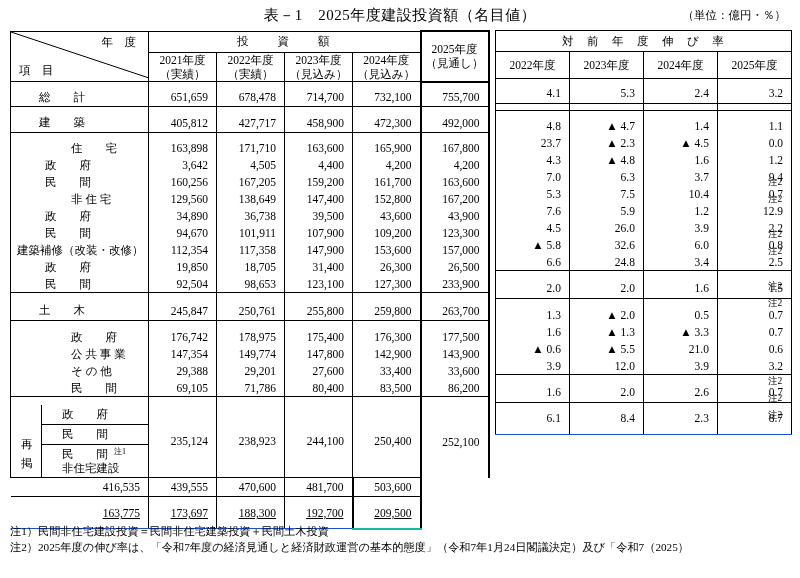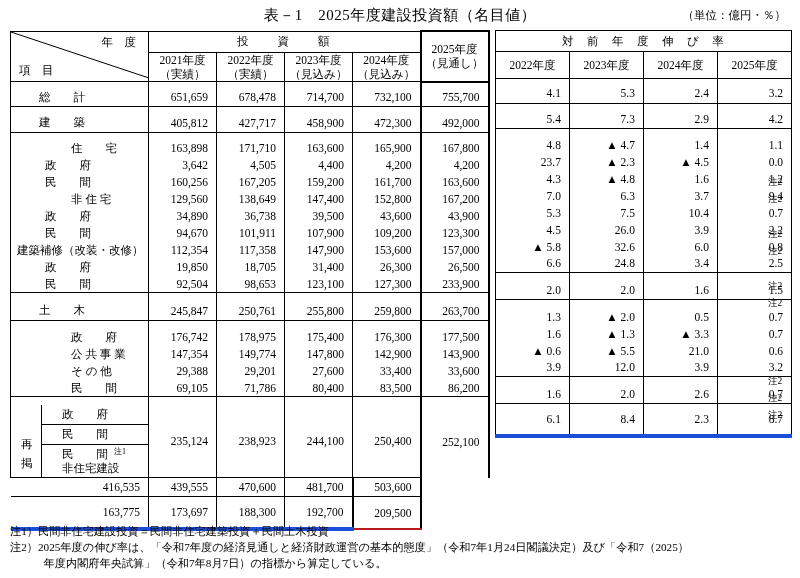--- a/index.html
+++ b/index.html
@@ -60,26 +60,26 @@
     width: 478px;
     float: left;
   }
   #right-table {
     width: 296px;
     float: right;
   }
 
   .bd-all { border: 1px solid #000; }
   .bd-t { border-top: 1px solid #000; }
-  .bd-b { border-bottom: 4px solid #1d4ed8; }
+  .bd-b { border-bottom: 1px solid #1d4ed8; }
   .bd-l { border-left: 1px solid #000; }
   .bd-r { border-right: 1px solid #000; }
   .bd-r2 { border-right: 2px solid #000; }
   .bd-l2 { border-left: 2px solid #000; }
-  .bd-b2 { border-bottom: 2px solid #b91c1c; }
+  .bd-b2 { border-bottom: 2px solid #14b8a6; }
 
   .num {
     text-align: right;
     padding-right: 8px;
     font-size: 11.5px;
     white-space: nowrap;
   }
   .ctr { text-align: center; }
   .hd {
     text-align: center;
@@ -508,21 +508,21 @@
           <td class="bd-r num">250,400</td>
           <td class="bd-l2 bd-r2 num">252,100</td>
         </tr>
         <tr class="row-h-tall">
           <td class="bd-r num bd-t">416,535</td>
           <td class="bd-r num bd-t">439,555</td>
           <td class="bd-r num bd-t">470,600</td>
           <td class="bd-r num bd-t">481,700</td>
           <td class="bd-l2 bd-r2 num bd-t">503,600</td>
         </tr>
-        <tr style="height:32px;">
+        <tr style="height:32px;text-decoration:underline;">
           <td class="bd-r num bd-t bd-b">163,775</td>
           <td class="bd-r num bd-t bd-b">173,697</td>
           <td class="bd-r num bd-t bd-b">188,300</td>
           <td class="bd-r num bd-t bd-b">192,700</td>
           <td class="bd-l2 bd-r2 num bd-t bd-b2">209,500</td>
         </tr>
       </tbody>
     </table>
 
     <table id="right-table">
@@ -556,26 +556,20 @@
           <td class="bd-r num">2.4</td>
           <td class="bd-r num">3.2</td>
         </tr>
         <tr>
             <td class="bd-l bd-r bd-t" style="height:6px"></td>
             <td class="bd-r bd-t" style="height:6px"></td>
             <td class="bd-r bd-t" style="height:6px"></td>
             <td class="bd-r bd-t" style="height:6px"></td>
           </tr>
 
-        <tr class="row-h-tall">
-          <td class="bd-l bd-r num">5.4</td>
-          <td class="bd-r num">7.3</td>
-          <td class="bd-r num">2.9</td>
-          <td class="bd-r num">4.2</td>
-        </tr>
         <tr>
             <td class="bd-l bd-r bd-t" style="height:7px"></td>
             <td class="bd-r bd-t" style="height:7px"></td>
             <td class="bd-r bd-t" style="height:7px"></td>
             <td class="bd-r bd-t" style="height:7px"></td>
           </tr>
 
         <tr class="row-h">
           <td class="bd-l bd-r num">4.8</td>
           <td class="bd-r num">▲ 4.7</td>
@@ -598,20 +592,26 @@
           <td class="bd-l bd-r num">7.0</td>
           <td class="bd-r num">6.3</td>
           <td class="bd-r num">3.7</td>
           <td class="bd-r num">9.4</td>
         </tr>
         <tr class="row-h">
           <td class="bd-l bd-r num">5.3</td>
           <td class="bd-r num">7.5</td>
           <td class="bd-r num">10.4</td>
           <td class="bd-r num">0.7</td>
+        </tr>
+        <tr class="row-h">
+          <td class="bd-l bd-r num">7.6</td>
+          <td class="bd-r num">5.9</td>
+          <td class="bd-r num">1.2</td>
+          <td class="bd-r num">12.9</td>
         </tr>
         <tr class="row-h">
           <td class="bd-l bd-r num">4.5</td>
           <td class="bd-r num">26.0</td>
           <td class="bd-r num">3.9</td>
           <td class="bd-r num">2.2</td>
         </tr>
         <tr class="row-h">
           <td class="bd-l bd-r num">▲ 5.8</td>
           <td class="bd-r num">32.6</td>
@@ -699,16 +699,15 @@
   <div class="sidenote" style="left:768px; top:245px;">注2</div>
   <div class="sidenote" style="left:768px; top:280px;">注2</div>
   <div class="sidenote" style="left:768px; top:297px;">注2</div>
   <div class="sidenote" style="left:768px; top:375px;">注2</div>
   <div class="sidenote" style="left:768px; top:392px;">注2</div>
   <div class="sidenote" style="left:768px; top:409px;">注2</div>
 
   <div class="notes">
     <div>注1）民間非住宅建設投資＝民間非住宅建築投資＋民間土木投資</div>
     <div>注2）2025年度の伸び率は、「令和7年度の経済見通しと経済財政運営の基本的態度」（令和7年1月24日閣議決定）及び「令和7（2025）</div>
-    <div>　　　年度内閣府年央試算」（令和7年8月7日）の指標から算定している。</div>
   </div>
 
 </div>
 
 </body></html>

